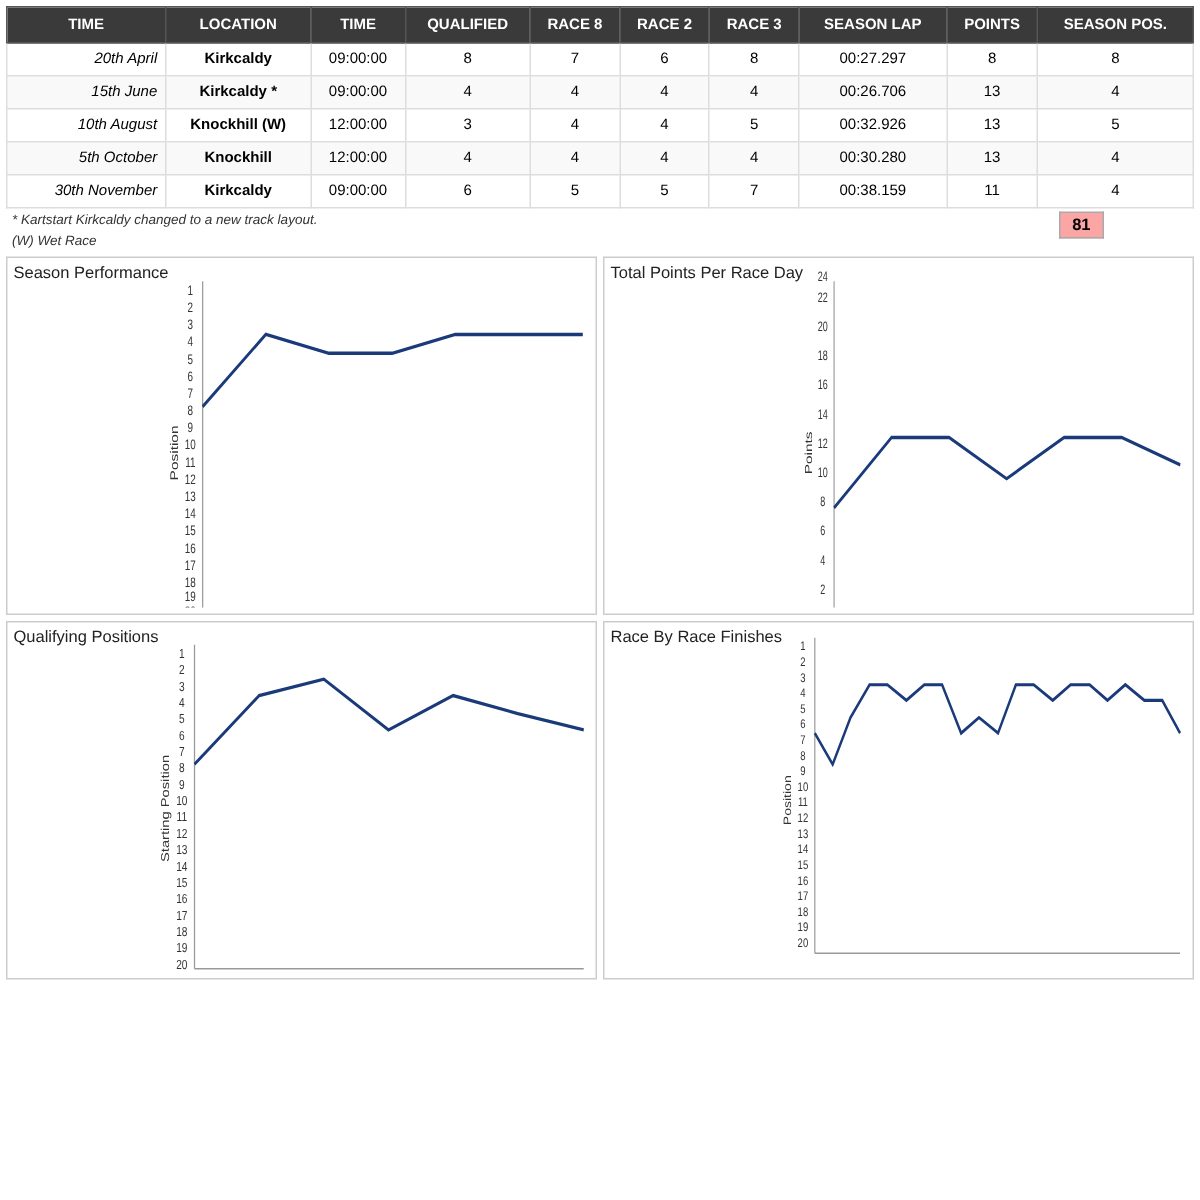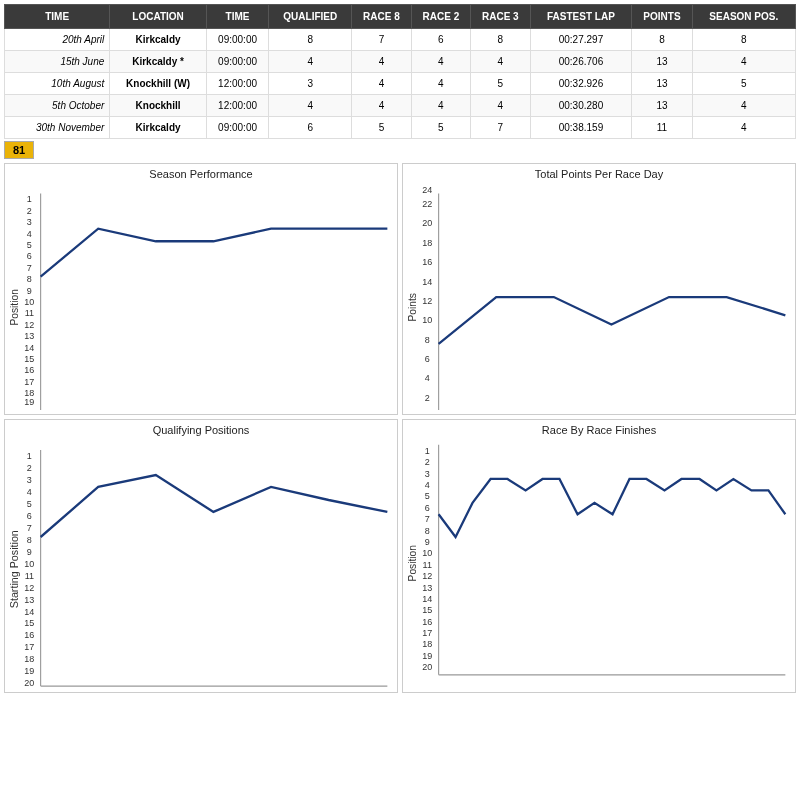--- a/index.html
+++ b/index.html
@@ -79,21 +79,21 @@
       padding: 4px;
       height: 490px;
     }
 
     .chart-box {
       border: 1px solid #ccc;
       padding: 4px 4px 4px 4px;
       position: relative;
       background: #fff;
       display: flex;
-      flex-direction: column;
+      flex-direction: row;
     }
 
     .chart-title {
       text-align: center;
       font-size: 11px;
       font-weight: normal;
       margin-bottom: 2px;
       color: #222;
     }
 
@@ -140,21 +140,21 @@
   <table>
     <thead>
       <tr>
         <th>TIME</th>
         <th>LOCATION</th>
         <th>TIME</th>
         <th>QUALIFIED</th>
         <th>RACE 8</th>
         <th>RACE 2</th>
         <th>RACE 3</th>
-        <th>FASTEST LAP</th>
+        <th>SEASON LAP</th>
         <th>POINTS</th>
         <th>SEASON POS.</th>
       </tr>
     </thead>
     <tbody id="table-body">
     <tr>
       <td class="date-col">20th April</td>
       <td class="location-col">Kirkcaldy</td>
       <td>09:00:00</td>
       <td>8</td>
@@ -209,25 +209,29 @@
       <td>5</td>
       <td>5</td>
       <td>7</td>
       <td>00:38.159</td>
       <td>11</td>
       <td>4</td>
     </tr>
       </tbody>
   </table>
   <div style="display:flex; justify-content:space-between; align-items:flex-start;">
+    <div>
+      <div class="footnote">* Kartstart Kirkcaldy changed to a new track layout.</div>
+      <div class="footnote">(W) Wet Race</div>
+    </div>
     <div style="margin-right: 60px; margin-top: 2px;">
       <table style="border-collapse:collapse;">
         <tbody>
             <tr>
-          <td style="padding:2px 8px; border:1px solid #aaa; background:#eab308; font-weight:bold; font-size:11px;">81</td>
+          <td style="padding:2px 8px; border:1px solid #aaa; background:#fca5a5; font-weight:bold; font-size:11px;">81</td>
         </tr>
       </tbody>
         </table>
     </div>
   </div>
 </div>
 
 <div class="charts-section">
 
   <div class="chart-box">

